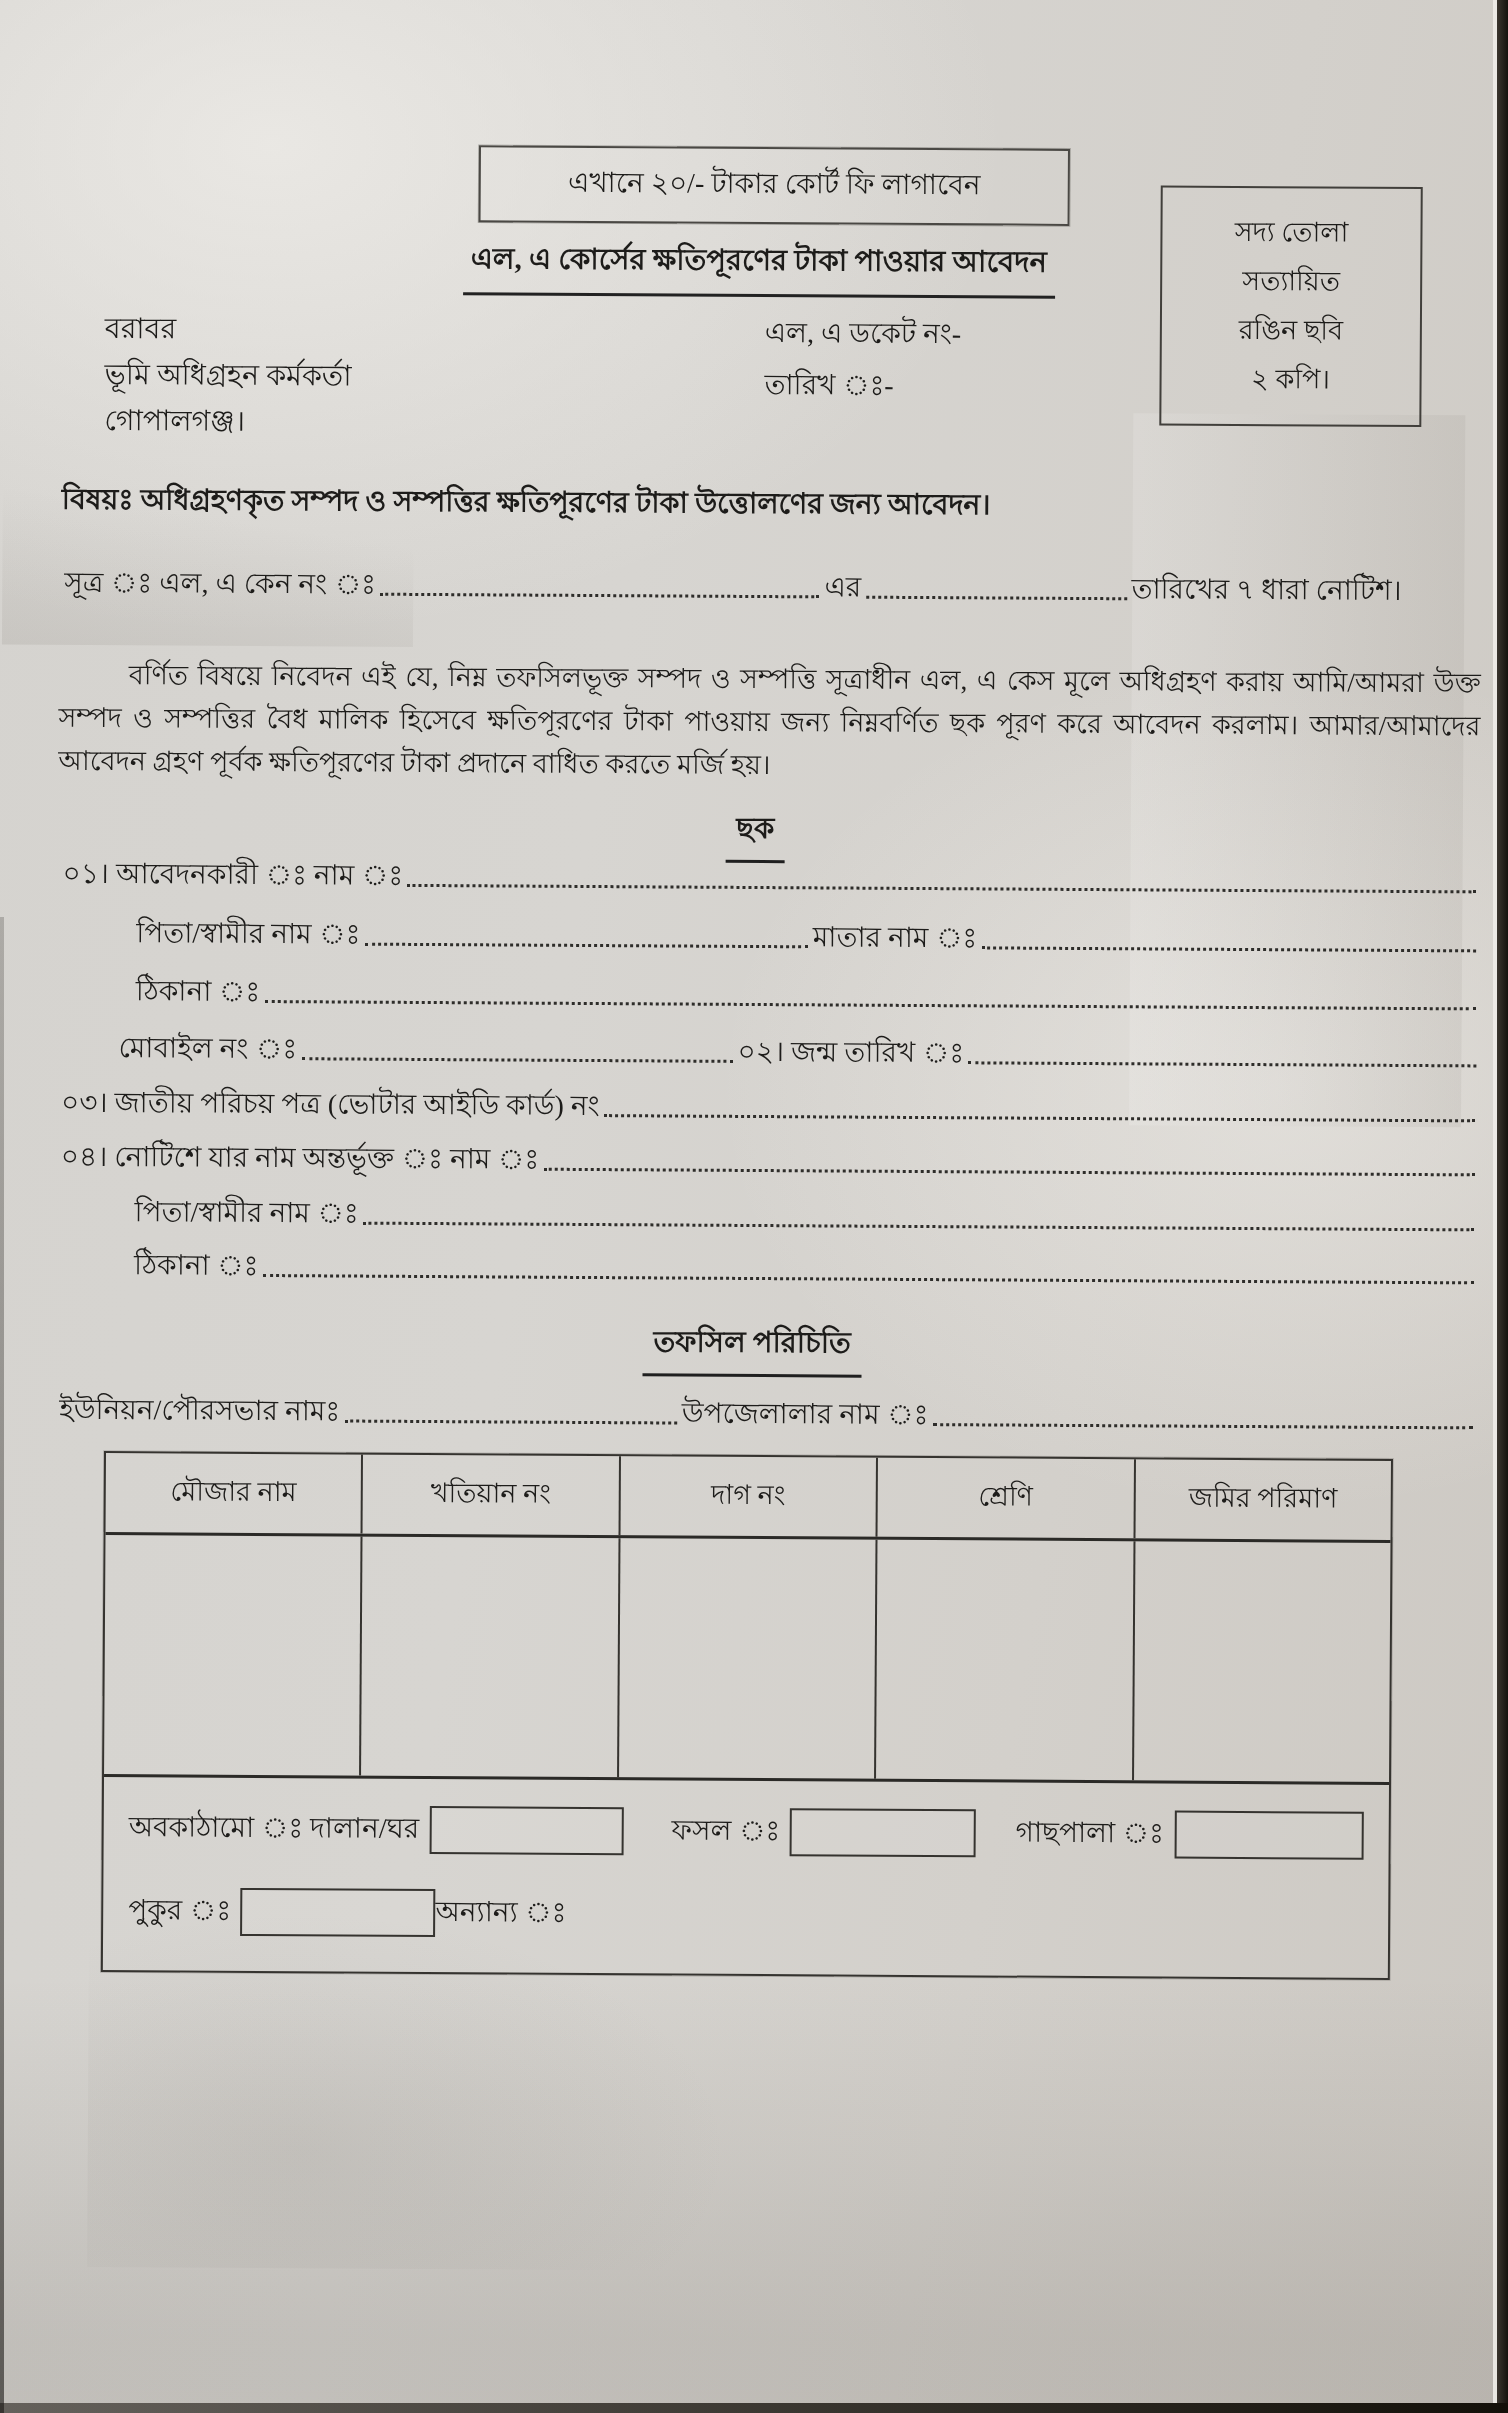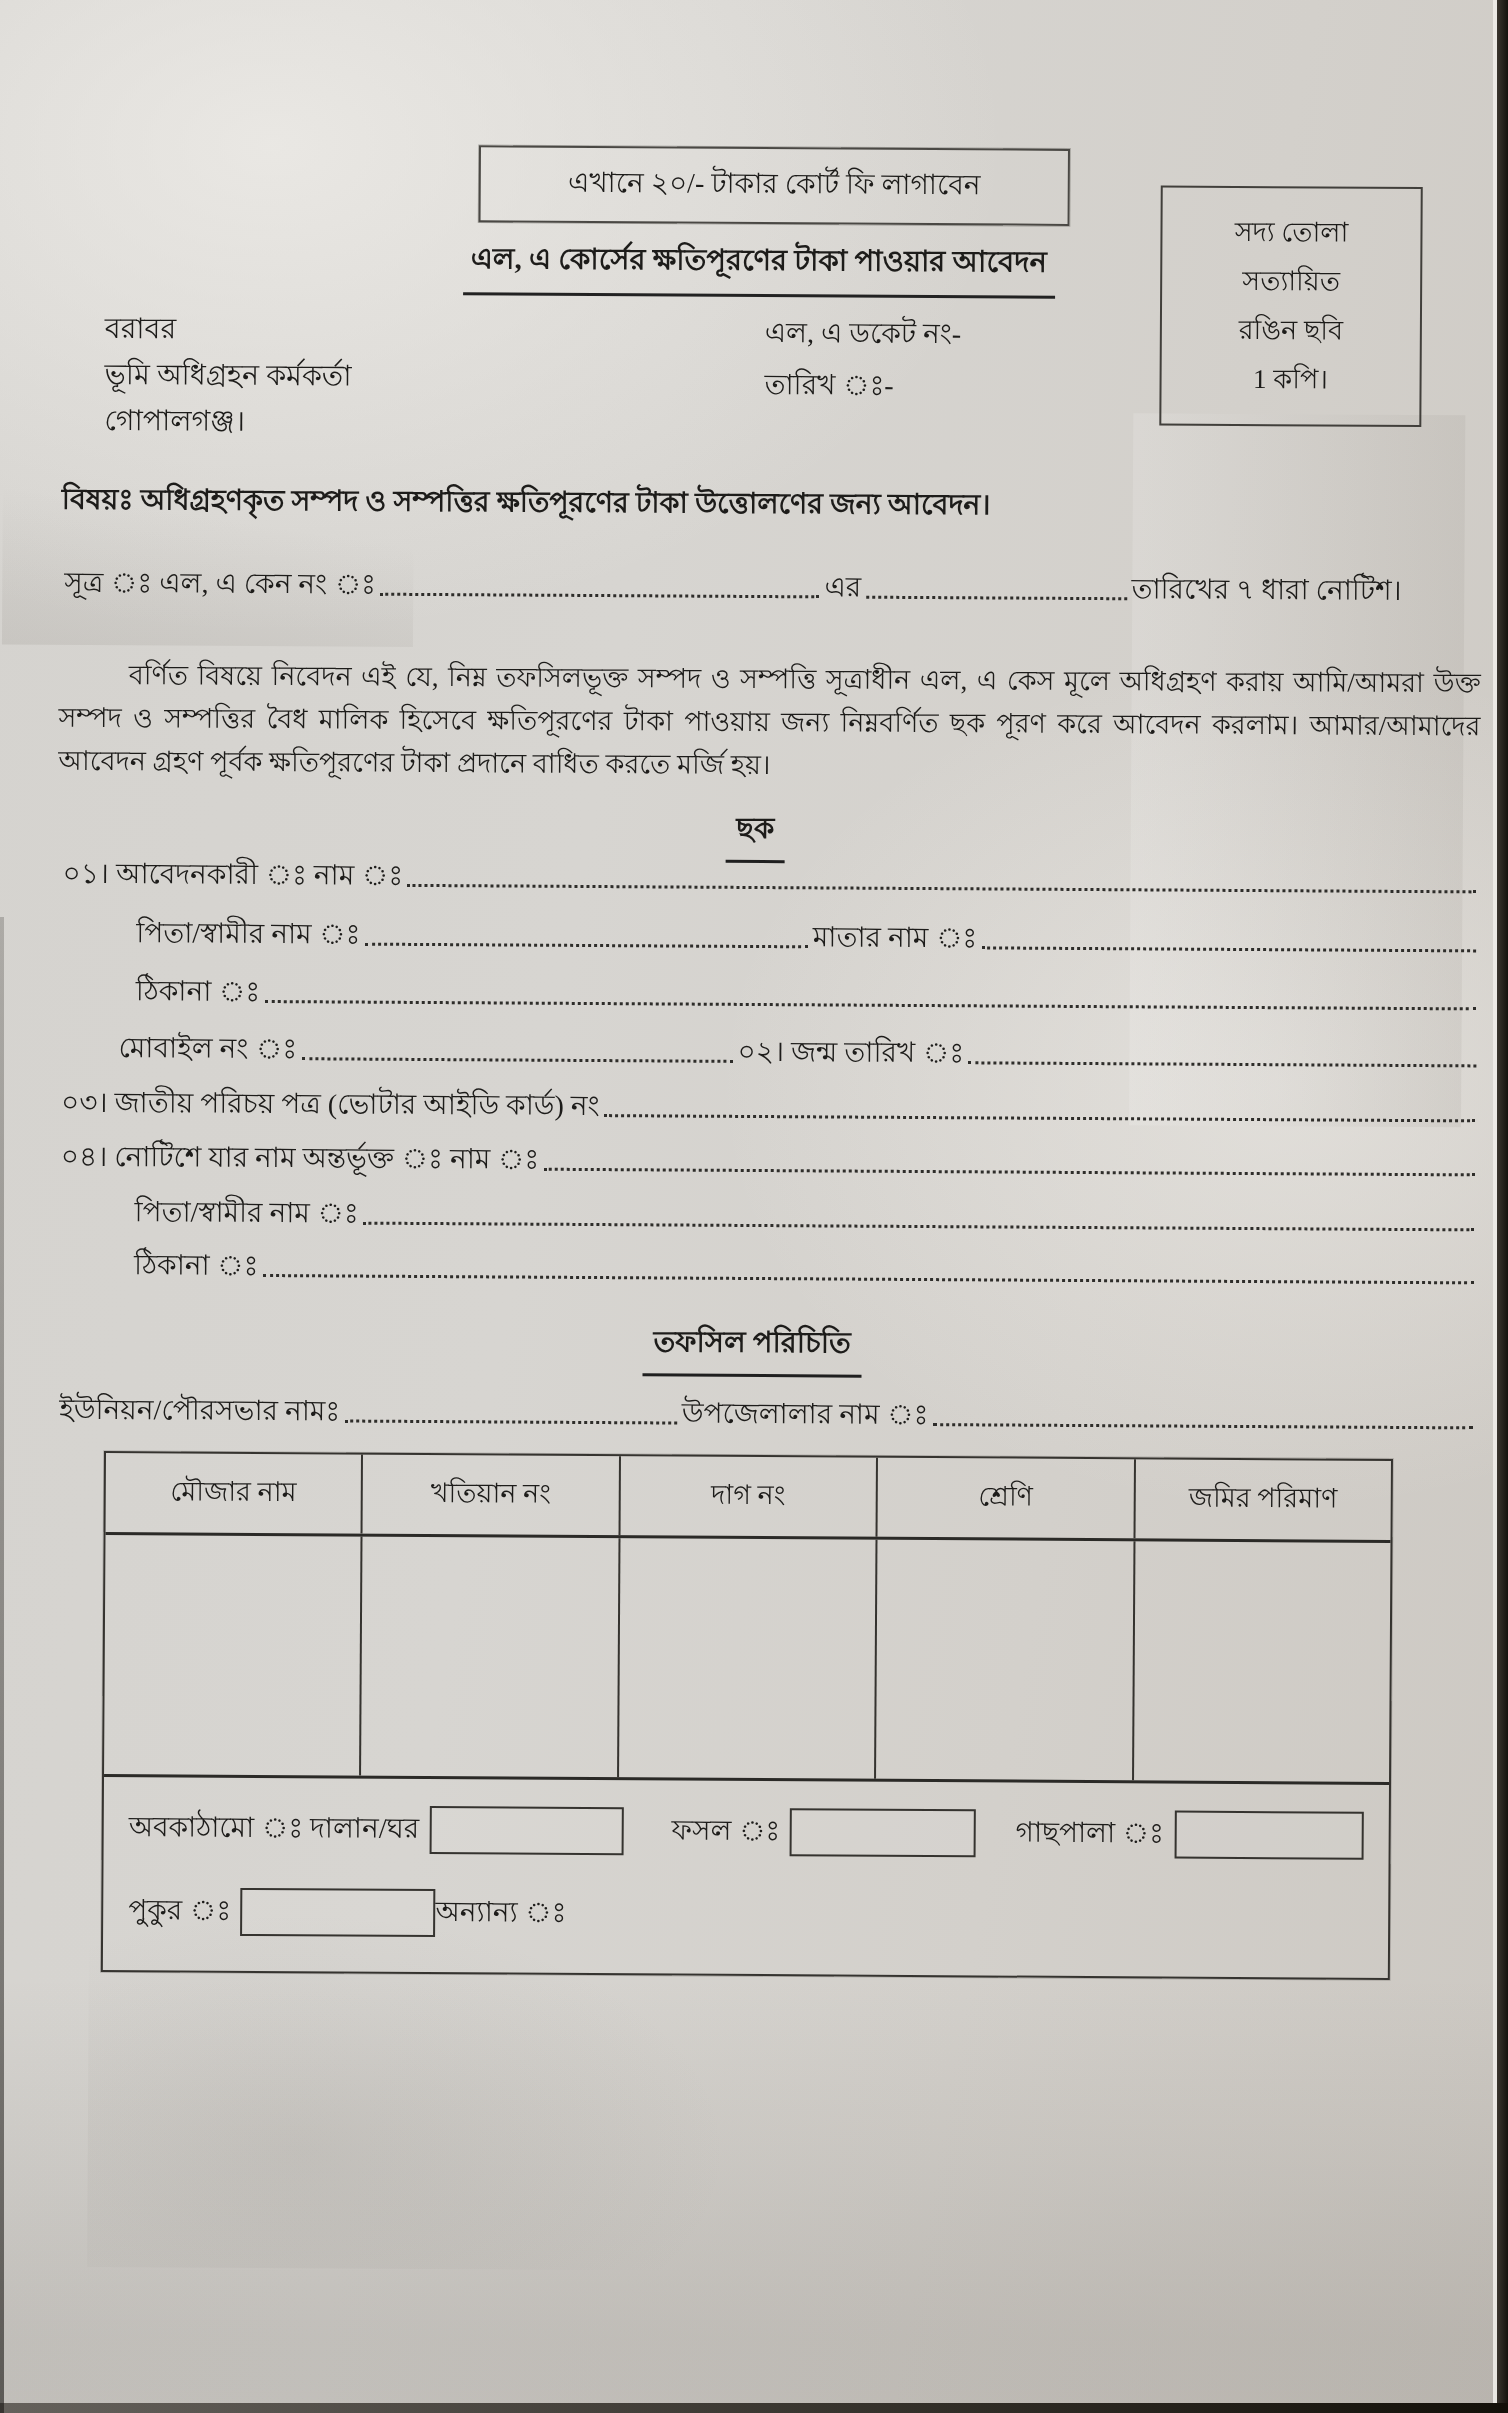--- a/index.html
+++ b/index.html
@@ -94,21 +94,21 @@
     </div>
 
     <div class="abs title-row" data-name="title-row">
       <span class="t" data-name="form-title">এল, এ কোর্সের ক্ষতিপূরণের টাকা পাওয়ার আবেদন</span>
     </div>
 
     <div class="abs photo-box" data-name="photo-instruction-box">
       <span data-name="photo-box-line">সদ্য তোলা</span>
       <span data-name="photo-box-line">সত্যায়িত</span>
       <span data-name="photo-box-line">রঙিন ছবি</span>
-      <span data-name="photo-box-line">1 কপি।</span>
+      <span data-name="photo-box-line">২ কপি।</span>
     </div>
 
     <div class="abs addressee" data-name="addressee-block">
       <div data-name="addressee-line">বরাবর</div>
       <div data-name="addressee-line">ভূমি অধিগ্রহন কর্মকর্তা</div>
       <div data-name="addressee-line">গোপালগঞ্জ।</div>
     </div>
 
     <div class="abs docket" data-name="docket-block">
       <div data-name="docket-number-label">এল, এ ডকেট নং-</div>

